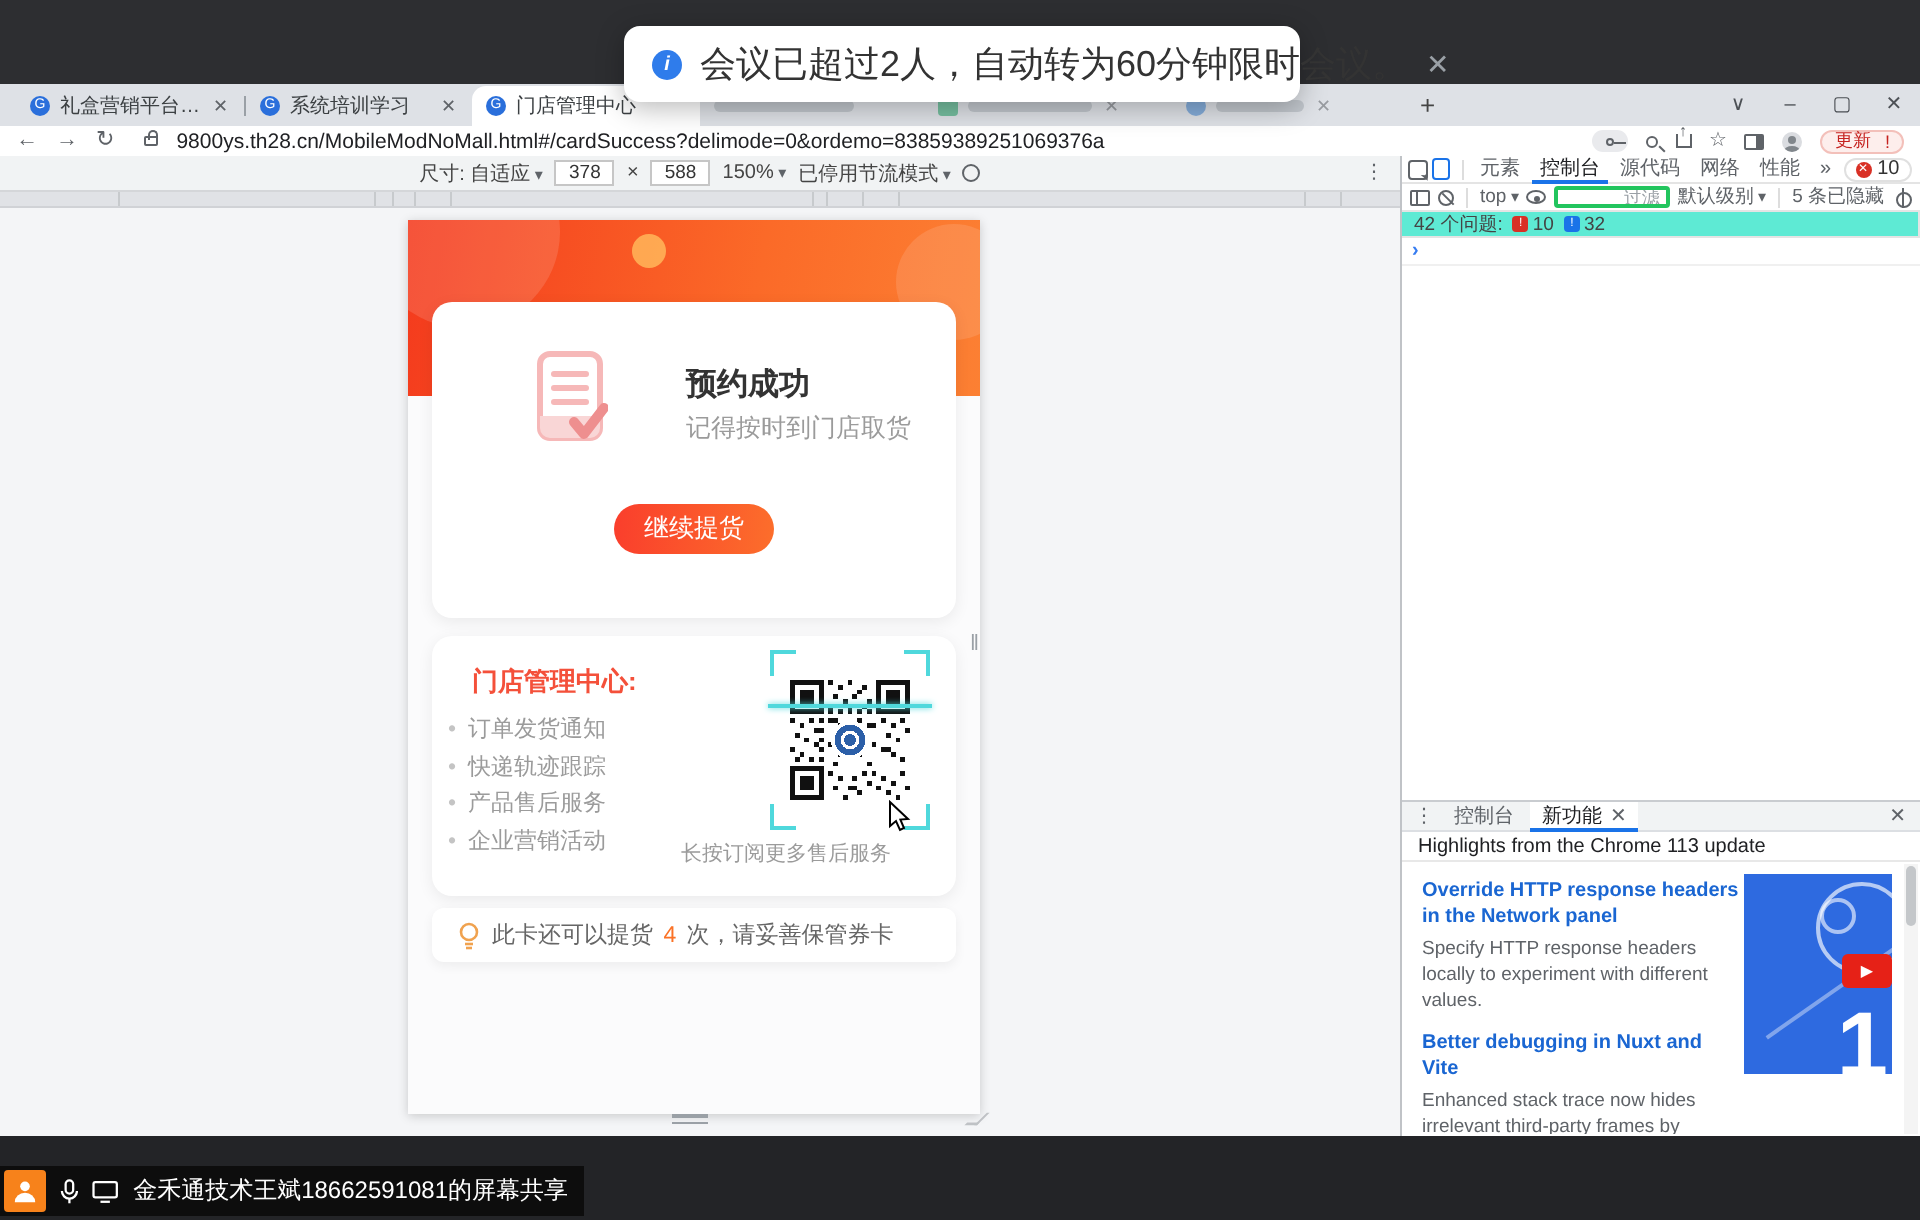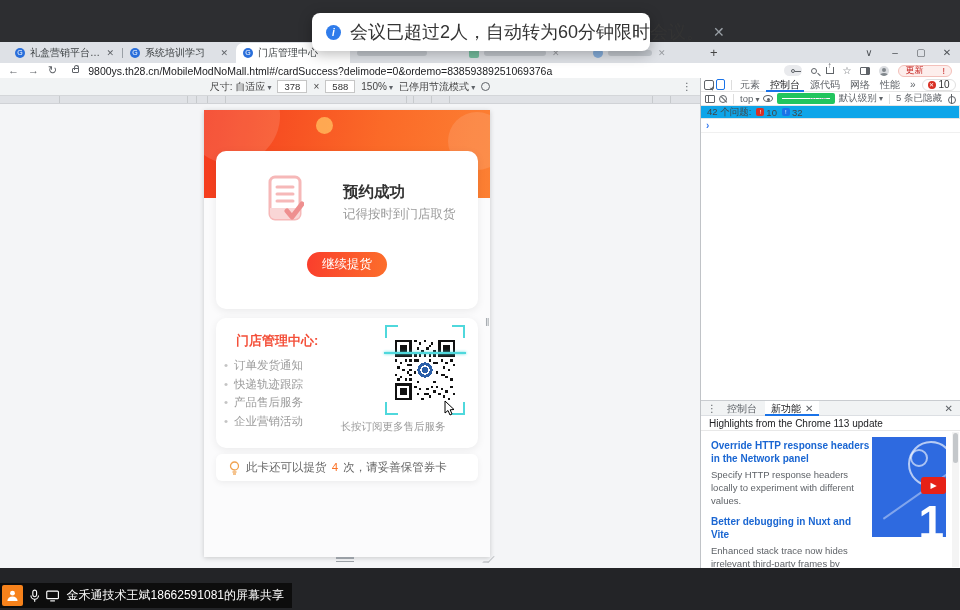--- a/index.html
+++ b/index.html
@@ -41,21 +41,21 @@
   .mag { width:6px; height:6px; border:1px solid #5f6368; border-radius:50%; position:relative; flex:none; }
   .mag::after { content:''; position:absolute; left:5px; top:5px; width:4px; height:1px; background:#5f6368; transform:rotate(45deg); }
   .share-ic { width:8px; height:7px; border:1px solid #5f6368; border-top:none; position:relative; flex:none; }
   .share-ic::after { content:'↑'; position:absolute; left:1px; top:-6px; font-size:8px; color:#5f6368; }
   .star { color:#5f6368; font-size:10px; }
   .sidebar-ic { width:10px; height:8px; border:1px solid #5f6368; border-radius:1px; position:relative; flex:none; }
   .sidebar-ic::after { content:''; position:absolute; right:0; top:0; width:3px; height:6px; background:#5f6368; }
   .avatar-ic { width:10px; height:10px; border-radius:50%; background:#dadce0; position:relative; overflow:hidden; flex:none; }
   .avatar-ic::before { content:''; position:absolute; left:3px; top:2px; width:4px; height:4px; border-radius:50%; background:#80868b; }
   .avatar-ic::after { content:''; position:absolute; left:1px; top:7px; width:8px; height:5px; border-radius:50%; background:#80868b; }
-  .update-pill { height:12px; padding:0 6px; background:#fdeeec; border:1px solid #f3c0ba; border-radius:7px; color:#c5221f; font-size:9px; display:flex; align-items:center; gap:19px; flex:none; }
+  .update-pill { height:12px; padding:0 6px; background:#fdeeec; border:1px solid #f3c0ba; border-radius:7px; color:#c5221f; font-size:9px; display:flex; align-items:center; gap:7px; flex:none; }
 
   
   .main-row { position:absolute; left:0; top:36px; width:960px; height:490px; display:flex; }
   .left-pane { width:700px; height:100%; display:flex; flex-direction:column; }
 
   .device-bar { height:18px; background:#f1f3f4; border-bottom:1px solid #d4d6d9; display:flex; align-items:center; font-size:10px; color:#444; position:relative; }
   .db-center { margin:0 auto; display:flex; align-items:center; gap:6px; }
   .dd::after { content:' ▾'; font-size:8px; color:#5f6368; }
   .dim-input { width:30px; height:13px; border:1px solid #c6c6c6; background:#fff; font-size:9.5px; text-align:center; color:#333; font-family:inherit; }
   .rotate-ic { width:9px; height:9px; border:1.5px solid #5f6368; border-radius:50%; }
@@ -120,25 +120,25 @@
   .insp-ic::after { content:'➤'; position:absolute; right:-2px; bottom:-3px; font-size:6px; color:#5f6368; transform:rotate(65deg); }
   .dev-ic { width:9px; height:11px; border:1.5px solid #1a73e8; border-radius:2px; position:relative; flex:none; margin-right:2px; }
 
   .dt-row2 { height:14px; border-bottom:1px solid #e4e4e4; display:flex; align-items:center; padding:0 4px; gap:4px; font-size:9.5px; color:#5f6368; }
   .panel-ic { width:10px; height:8px; border:1px solid #5f6368; border-radius:1px; position:relative; flex:none; }
   .panel-ic::after { content:''; position:absolute; left:2px; top:0; width:1px; height:100%; background:#5f6368; }
   .ban-ic { width:8px; height:8px; border:1px solid #5f6368; border-radius:50%; position:relative; flex:none; }
   .ban-ic::after { content:''; position:absolute; left:0; top:3px; width:8px; height:1px; background:#5f6368; transform:rotate(45deg); }
   .eye-ic { width:10px; height:7px; border:1px solid #5f6368; border-radius:50%; position:relative; flex:none; }
   .eye-ic::after { content:''; position:absolute; left:3px; top:1.5px; width:3px; height:3px; border-radius:50%; background:#5f6368; }
-  .filter-input { flex:1; height:11px; border:5px solid #22c55e; border-radius:2px; font-size:9px; padding:0 3px; color:#333; font-family:inherit; min-width:50px;text-align:right; }
+  .filter-input { flex:1; height:11px; border:2px solid #22c55e; border-radius:2px; font-size:9px; padding:0 3px; color:#333; font-family:inherit; min-width:50px;text-align:right; }
   .filter-input::placeholder { color:#9aa0a6; }
   .hidden-count { white-space:nowrap; }
 
-  .dt-issues { height:13px; border-bottom:1px solid #e4e4e4; display:flex; align-items:center; gap:5px; padding:0 6px; font-size:9.5px; color:#444; background:#0ea5e9; box-shadow:inset -1px 0 0 #e4e4e4; }
+  .dt-issues { height:13px; border-bottom:1px solid #e4e4e4; display:flex; align-items:center; gap:5px; padding:0 6px; font-size:9.5px; color:#444; background:#5eead4; box-shadow:inset -1px 0 0 #e4e4e4; }
   .iss-badge { display:flex; align-items:center; gap:2px; }
   .iss-ic { width:8px; height:8px; border-radius:2px; color:#fff; font-size:6px; line-height:8px; text-align:center; }
   .iss-ic.red { background:#d93025; }
   .iss-ic.blue { background:#1a73e8; }
   .console-prompt { height:14px; display:flex; align-items:center; padding:0 5px; color:#367cf1; font-size:10px; font-weight:bold; border-bottom:1px solid #f0f0f0; }
 
   
   .drawer { position:absolute; left:0; top:322px; width:100%; height:168px; border-top:1px solid #c9ccd0; background:#fff; }
   .drawer-tabs { height:15px; background:#f1f3f4; border-bottom:1px solid #dcdfe3; display:flex; align-items:center; padding:0 4px; gap:2px; font-size:10px; color:#5f6368; }
   .drawer-tab { height:15px; line-height:15px; padding:0 6px; display:flex; align-items:center; gap:4px; }

